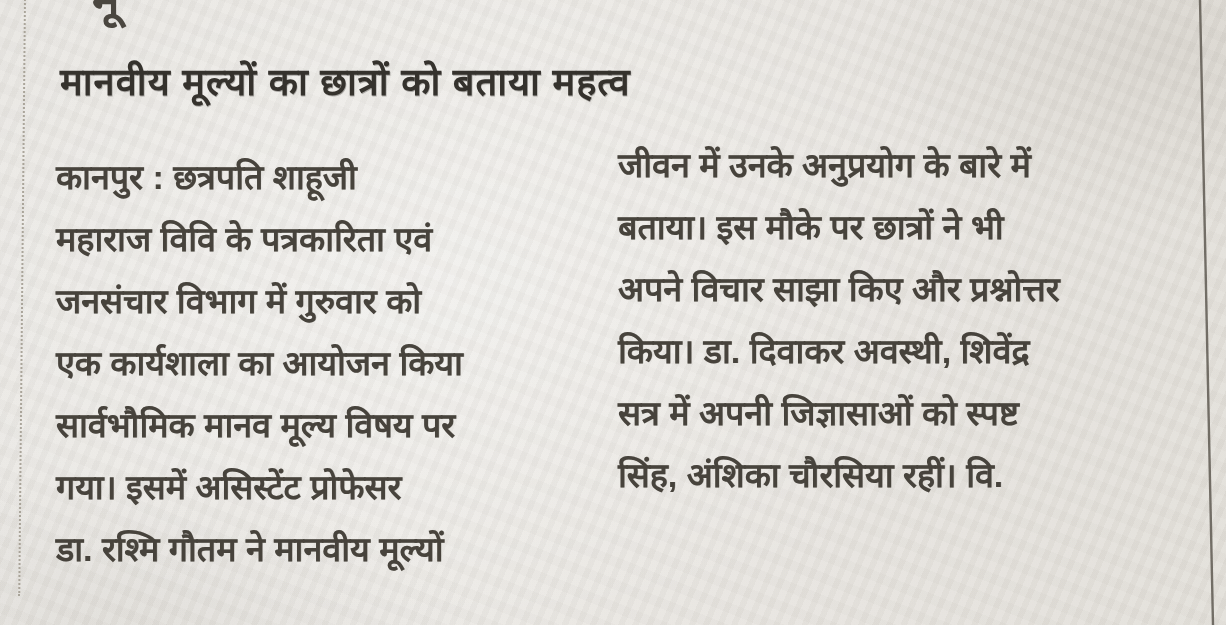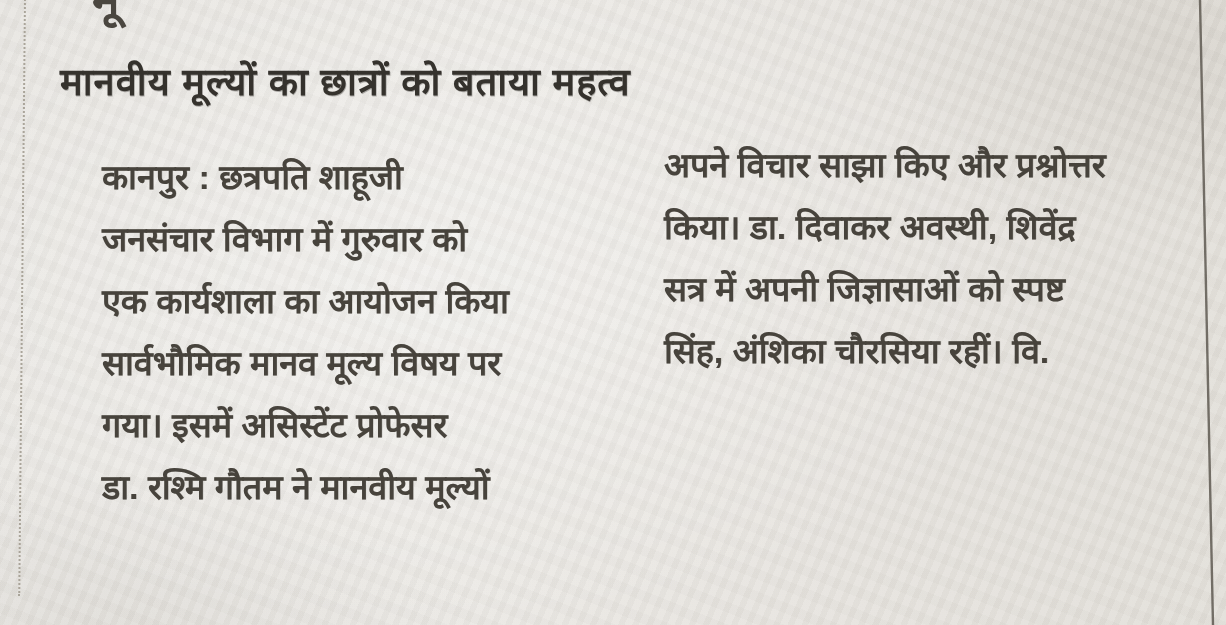--- a/index.html
+++ b/index.html
@@ -40,21 +40,20 @@
     text-shadow: 0.6px 0.6px 0.4px rgba(53,50,45,0.35);
     white-space: nowrap;
   }
   .column {
     position: absolute;
     width: 565px;
     font-size: 34px;
     font-weight: 600;
     color: #47433c;
     text-shadow: 0.4px 0.4px 0.3px rgba(71,67,60,0.30);
-    margin-left: 46px;
   }
   .column .line {
     height: 62px;
     line-height: 62px;
     white-space: nowrap;
   }
   .column-left  { left: 56px;  top: 146px; }
   .column-right { left: 618px; top: 134px; }
 
   
@@ -93,28 +92,31 @@
   <div class="grain"></div>
 
   <span class="top-fragment">मू</span>
 
   <div class="fold-line"></div>
 
   <h1 class="headline">मानवीय मूल्यों का छात्रों को बताया महत्व</h1>
 
   <div class="column column-left">
     <div class="line">कानपुर : छत्रपति शाहूजी</div>
+    <div class="line">महाराज विवि के पत्रकारिता एवं</div>
     <div class="line">जनसंचार विभाग में गुरुवार को</div>
     <div class="line">एक कार्यशाला का आयोजन किया</div>
     <div class="line">सार्वभौमिक मानव मूल्य विषय पर</div>
     <div class="line">गया। इसमें असिस्टेंट प्रोफेसर</div>
     <div class="line">डा. रश्मि गौतम ने मानवीय मूल्यों</div>
   </div>
 
   <div class="column column-right">
+    <div class="line">जीवन में उनके अनुप्रयोग के बारे में</div>
+    <div class="line">बताया। इस मौके पर  छात्रों ने भी</div>
     <div class="line">अपने विचार साझा किए और प्रश्नोत्तर</div>
     <div class="line">किया। डा. दिवाकर अवस्थी, शिवेंद्र</div>
     <div class="line">सत्र में अपनी जिज्ञासाओं को स्पष्ट</div>
     <div class="line">सिंह, अंशिका चौरसिया रहीं। वि.</div>
   </div>
 
   <svg class="rule-svg" width="1226" height="625" viewBox="0 0 1226 625">
     <line x1="1200" y1="0" x2="1213" y2="625" stroke="#5f5a52" stroke-width="2.4" opacity="0.85"></line>
   </svg>
 

